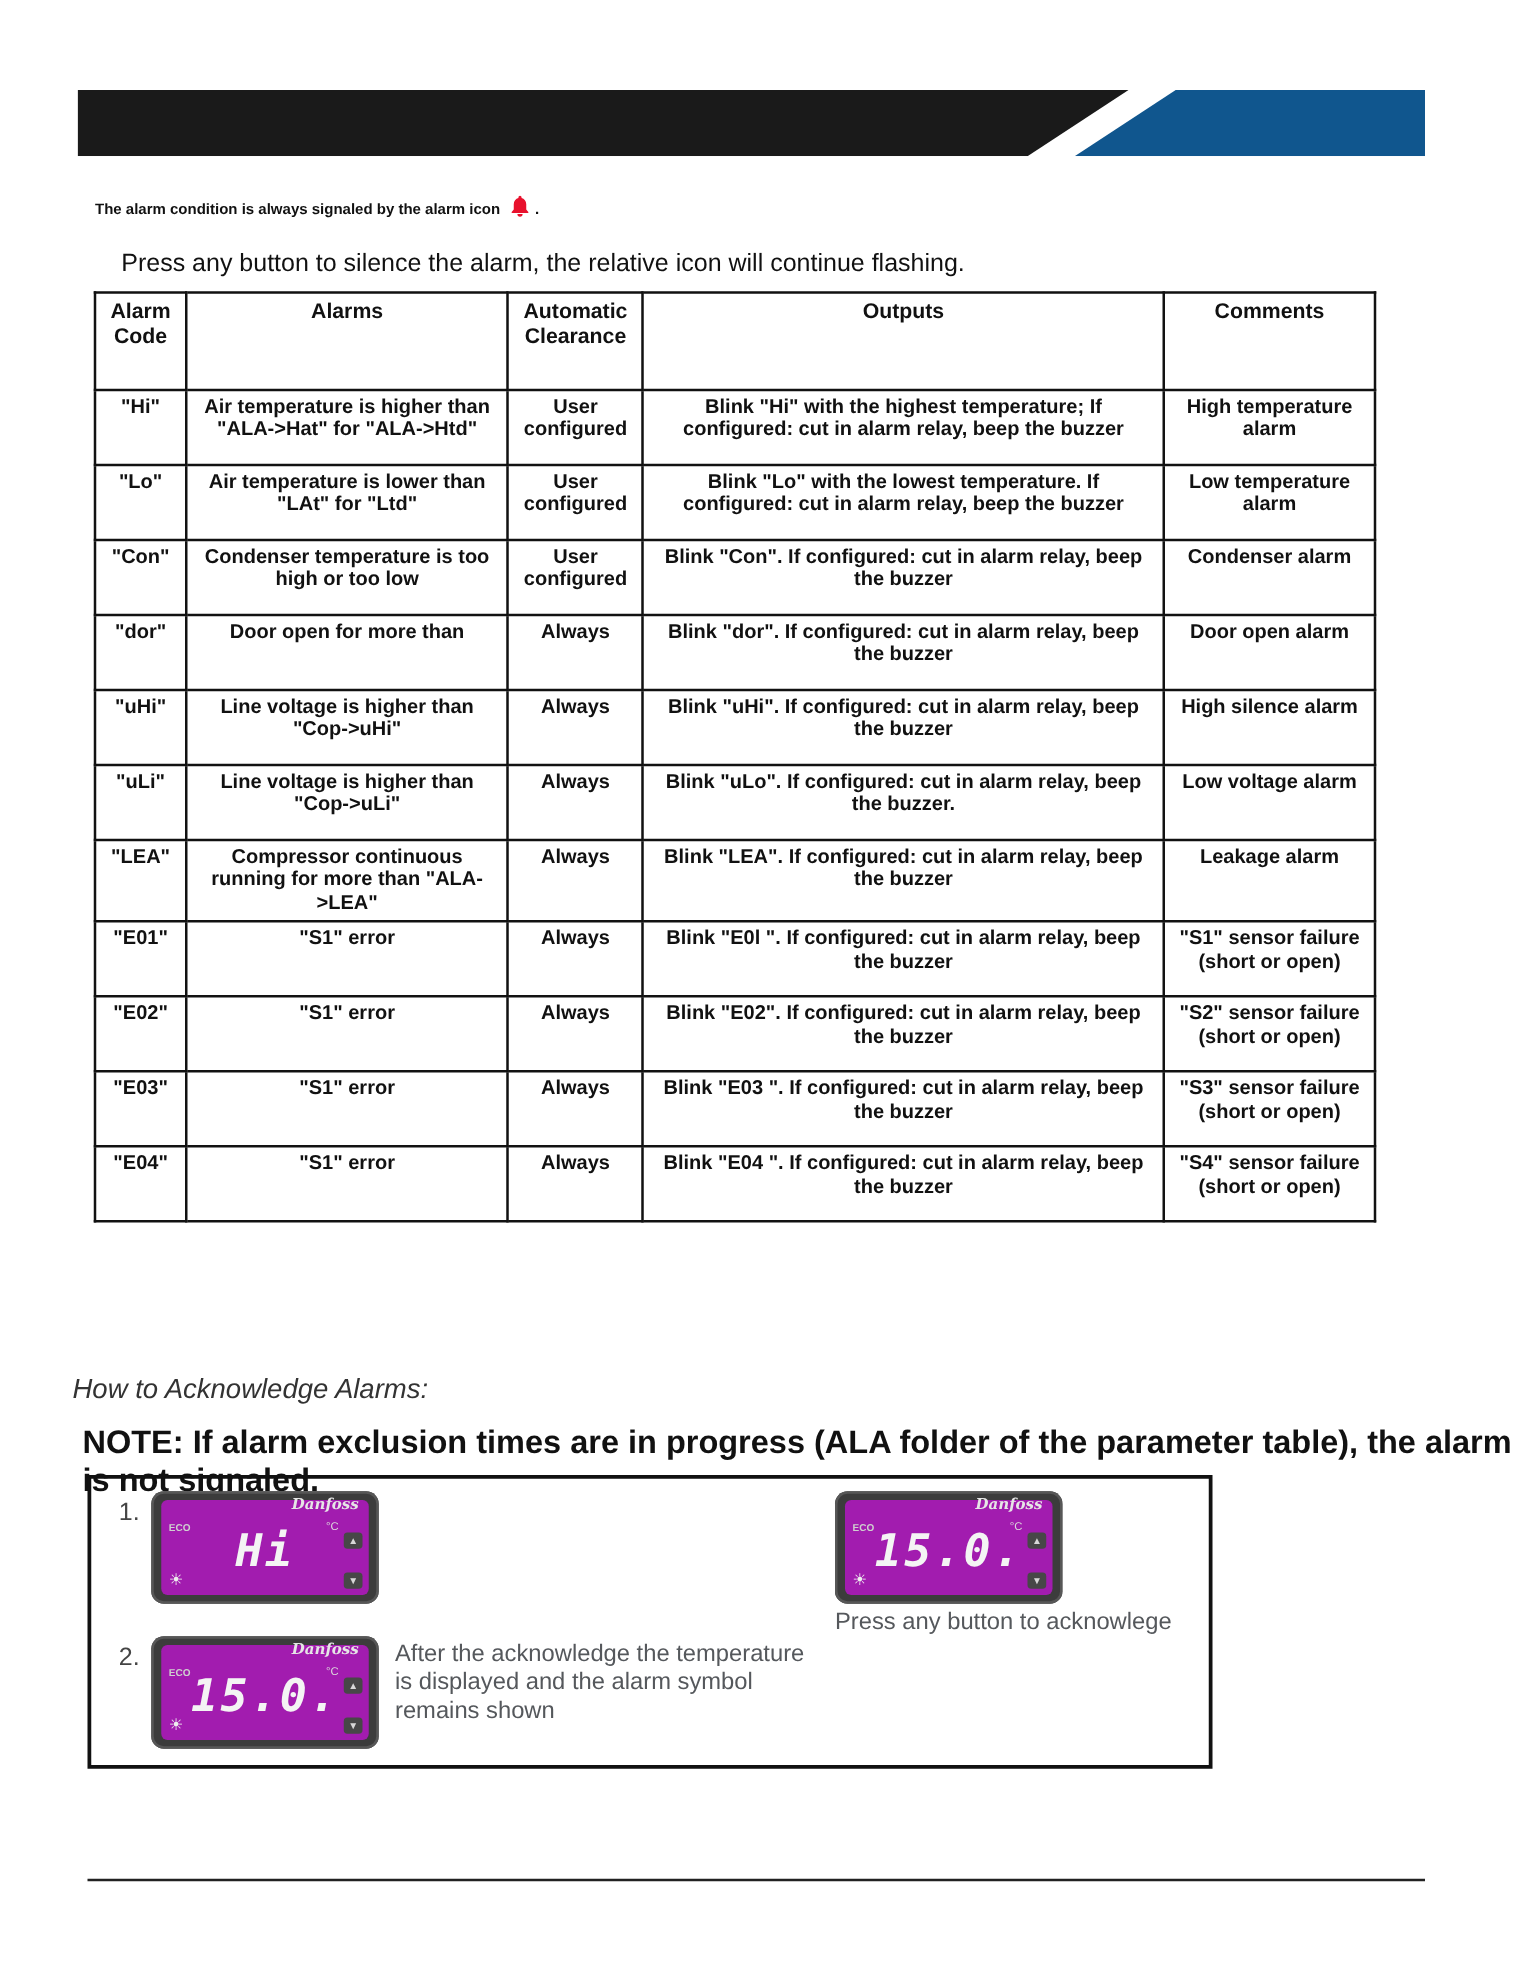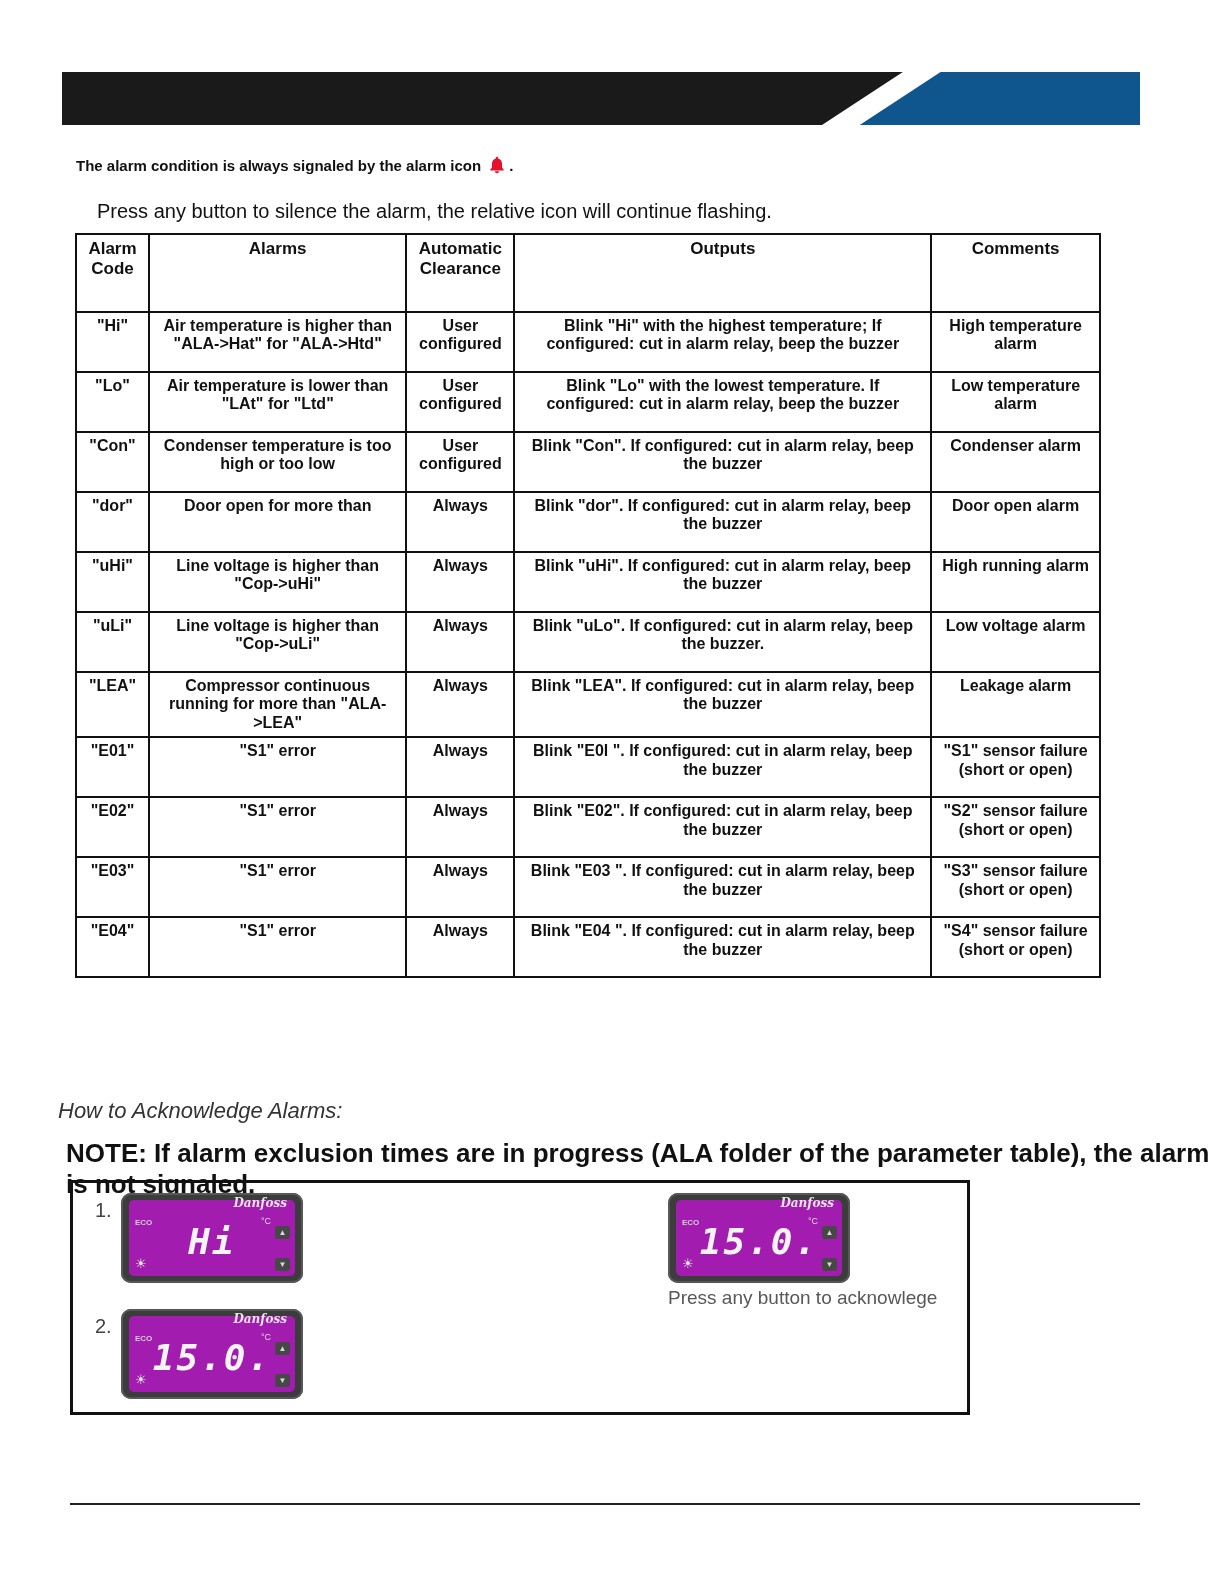--- a/index.html
+++ b/index.html
@@ -13,21 +13,21 @@
   }
 
   
   .topbar { position:absolute; left:62px; top:72px; width:1078px; height:53px; }
   .topbar-black { position:absolute; inset:0; background:#1a1a1a;
     clip-path:polygon(0 0, 78% 0, 70.5% 100%, 0 100%); }
   .topbar-blue { position:absolute; inset:0; background:#10568e;
     clip-path:polygon(81.5% 0, 100% 0, 100% 100%, 74% 100%); }
 
   
-  .intro1 { position:absolute; left:76px; top:155px; font-size:15px; font-weight:bold; }
+  .intro1 { position:absolute; left:76px; top:155px; font-size:12px; font-weight:bold; }
   .intro2 { position:absolute; left:76px; top:200px; font-size:20px; font-weight:normal;margin-left:21px; }
   .bell { vertical-align:-4px; margin-left:6px; margin-right:2px; }
 
   
   .alarm-table { position:absolute; left:75px; top:233px; width:1026px;
     border-collapse:collapse; font-size:16px; font-weight:bold; line-height:1.15; }
   .alarm-table th, .alarm-table td {
     border:2px solid #111; vertical-align:top; text-align:center; padding:4px 6px; }
   .alarm-table th { height:78px; font-size:17px; }
   .alarm-table td { height:60px; }
@@ -121,21 +121,21 @@
         <td>Door open for more than</td>
         <td>Always</td>
         <td>Blink "dor". If configured: cut in alarm relay, beep the buzzer</td>
         <td>Door open alarm</td>
       </tr>
       <tr>
         <td>"uHi"</td>
         <td>Line voltage is higher than "Cop-&gt;uHi"</td>
         <td>Always</td>
         <td>Blink "uHi". If configured: cut in alarm relay, beep the buzzer</td>
-        <td>High running alarm</td>
+        <td>High silence alarm</td>
       </tr>
       <tr>
         <td>"uLi"</td>
         <td>Line voltage is higher than "Cop-&gt;uLi"</td>
         <td>Always</td>
         <td>Blink "uLo". If configured: cut in alarm relay, beep the buzzer.</td>
         <td>Low voltage alarm</td>
       </tr>
       <tr>
         <td>"LEA"</td>
@@ -218,16 +218,17 @@
       <span class="d-logo">Danfoss</span>
       <span class="d-eco">ECO</span>
       <span class="d-digits">15.0.</span>
       <span class="d-unit">°C</span>
       <span class="d-lamp">☀</span>
       <span class="d-up">▲</span>
       <span class="d-down">▼</span>
     </div>
   </div>
 
+  <div class="fig-text" style="left:243px; top:130px;">After the acknowledge the temperature is displayed and the alarm symbol remains  shown</div>
 
 </div>
 
 <div class="bottom-rule"></div>
 
 </body></html>

